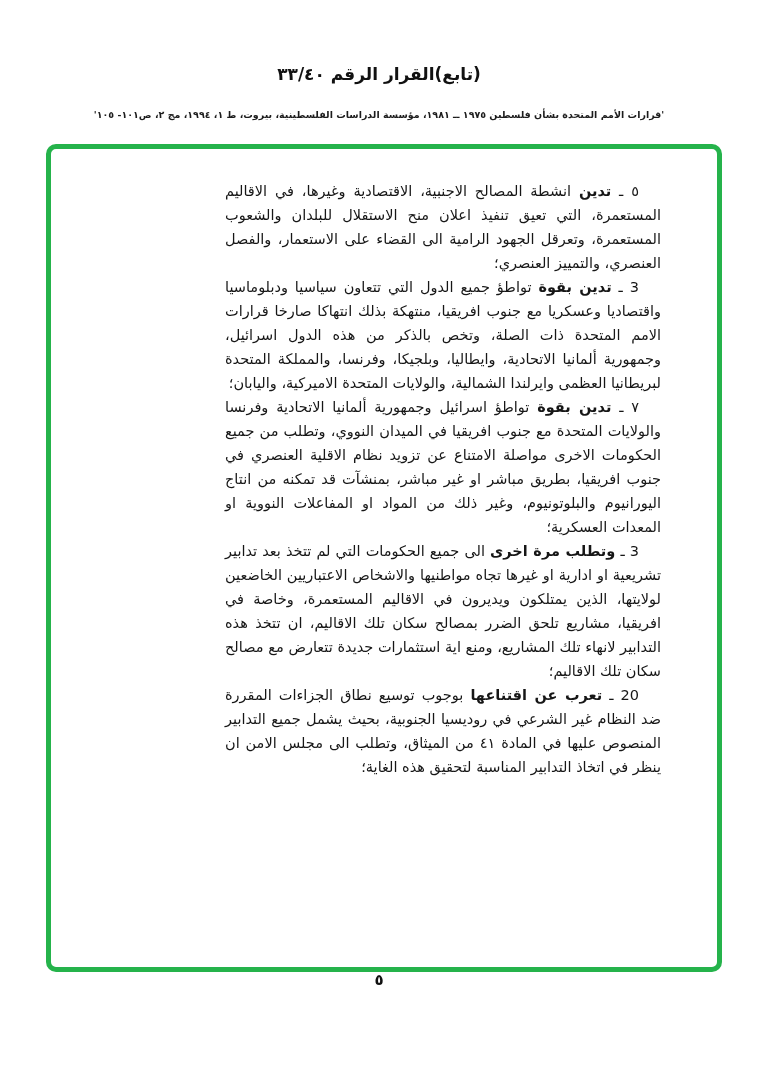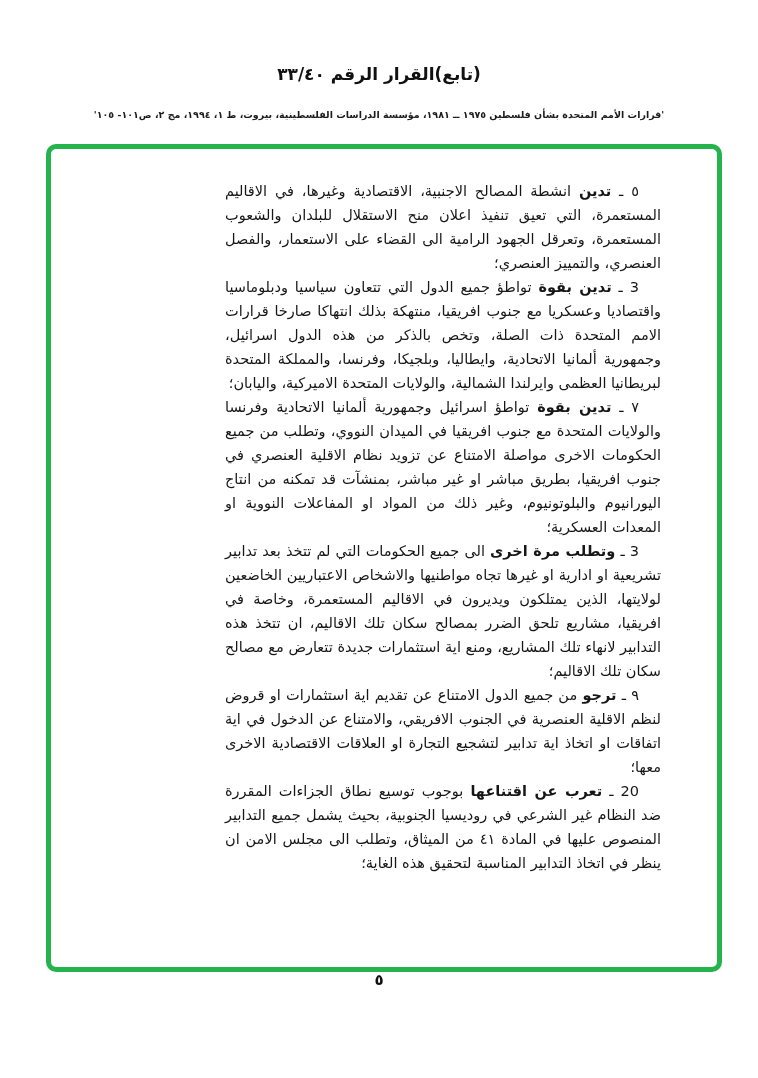--- a/index.html
+++ b/index.html
@@ -107,25 +107,20 @@
         <span class="lead">تدين بقوة</span>
         <span>تواطؤ اسرائيل وجمهورية ألمانيا الاتحادية وفرنسا والولايات المتحدة مع جنوب افريقيا في الميدان النووي، وتطلب من جميع الحكومات الاخرى مواصلة الامتناع عن تزويد نظام الاقلية العنصري في جنوب افريقيا، بطريق مباشر او غير مباشر، بمنشآت قد تمكنه من انتاج اليورانيوم والبلوتونيوم، وغير ذلك من المواد او المفاعلات النووية او المعدات العسكرية؛</span>
       </p>
 
       <p class="para">
         <span>3 ـ</span>
         <span class="lead">وتطلب مرة اخرى</span>
         <span>الى جميع الحكومات التي لم تتخذ بعد تدابير تشريعية او ادارية او غيرها تجاه مواطنيها والاشخاص الاعتباريين الخاضعين لولايتها، الذين يمتلكون ويديرون في الاقاليم المستعمرة، وخاصة في افريقيا، مشاريع تلحق الضرر بمصالح سكان تلك الاقاليم، ان تتخذ هذه التدابير لانهاء تلك المشاريع، ومنع اية استثمارات جديدة تتعارض مع مصالح سكان تلك الاقاليم؛</span>
       </p>
 
-      <p class="para">
-        <span>٩ ـ</span>
-        <span class="lead">ترجو</span>
-        <span>من جميع الدول الامتناع عن تقديم اية استثمارات او قروض لنظم الاقلية العنصرية في الجنوب الافريقي، والامتناع عن الدخول في اية اتفاقات او اتخاذ اية تدابير لتشجيع التجارة او العلاقات الاقتصادية الاخرى معها؛</span>
-      </p>
 
       <p class="para">
         <span>20 ـ</span>
         <span class="lead">تعرب عن اقتناعها</span>
         <span>بوجوب توسيع نطاق الجزاءات المقررة ضد النظام غير الشرعي في روديسيا الجنوبية، بحيث يشمل جميع التدابير المنصوص عليها في المادة ٤١ من الميثاق، وتطلب الى مجلس الامن ان ينظر في اتخاذ التدابير المناسبة لتحقيق هذه الغاية؛</span>
       </p>
 
     </div>
   </div>
 

